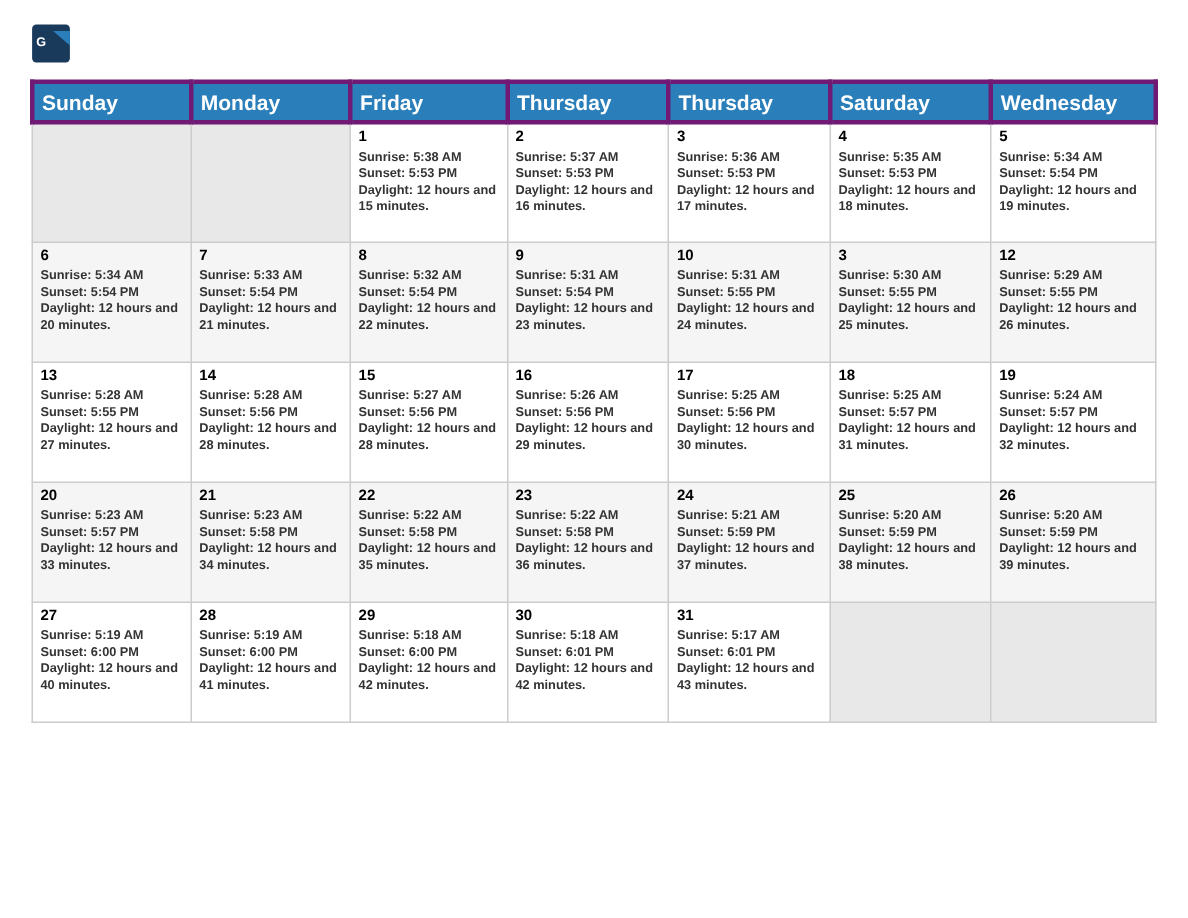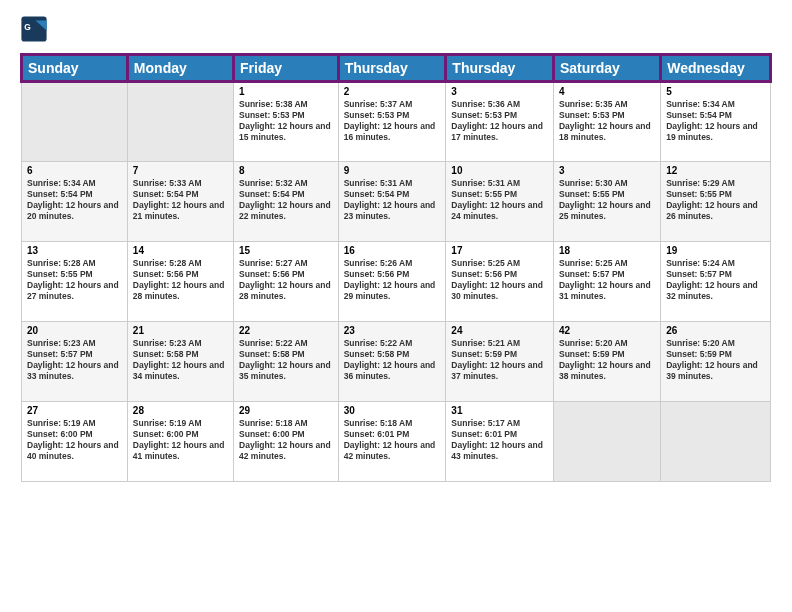--- a/index.html
+++ b/index.html
@@ -277,21 +277,21 @@
             Sunrise: 5:22 AM<br>Sunset: 5:58 PM<br>Daylight: 12 hours and 36 minutes.
           </div>
         </td>
           <td>
           <span class="day-num">24</span>
           <div class="day-info">
             Sunrise: 5:21 AM<br>Sunset: 5:59 PM<br>Daylight: 12 hours and 37 minutes.
           </div>
         </td>
           <td>
-          <span class="day-num">42</span>
+          <span class="day-num">25</span>
           <div class="day-info">
             Sunrise: 5:20 AM<br>Sunset: 5:59 PM<br>Daylight: 12 hours and 38 minutes.
           </div>
         </td>
           <td>
           <span class="day-num">26</span>
           <div class="day-info">
             Sunrise: 5:20 AM<br>Sunset: 5:59 PM<br>Daylight: 12 hours and 39 minutes.
           </div>
         </td>

